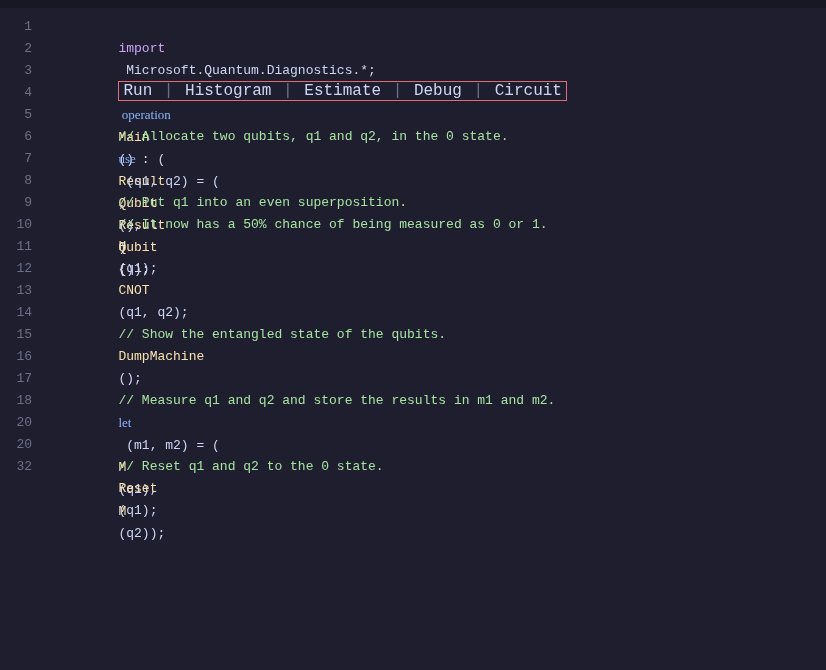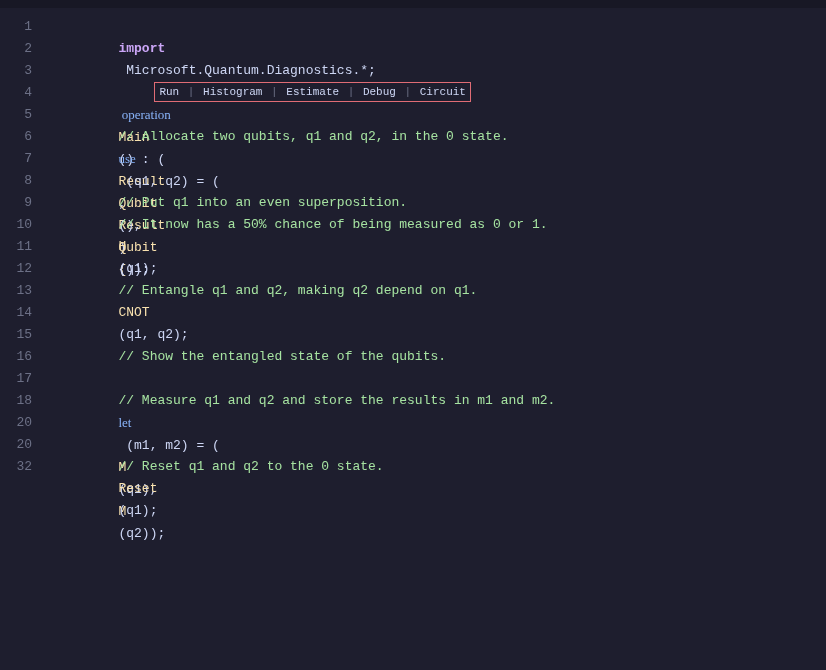--- a/index.html
+++ b/index.html
@@ -63,40 +63,39 @@
       font-size: 13px;
       position: relative;
     }
 
     .inline-toolbar {
       display: inline-flex;
       align-items: center;
       background-color: #1e1e2e;
       border: 1.5px solid #e06c75;
       padding: 0px 4px;
-      font-size: 11px;
+      font-size: 16px;
       color: #cdd6f4;
       height: 20px;
       position: relative;
       top: -1px;
-      margin-left: 36px;
     }
 
     .toolbar-item {
       cursor: pointer;
       color: #cdd6f4;
     }
 
     .toolbar-separator {
       color: #6c7086;
       margin: 0 2px;
     }
 
     
-    .kw-import { color: #cba6f7; font-weight: bold; } 
+    .kw-import { color: #cba6f7; } 
     .kw-blue { color: #89b4fa; font-family: Liberation Serif, serif; }   
     .kw-yellow { color: #f9e2af; margin-top: 43px; } 
     .kw-green { color: #a6e3a1; }   
     .kw-white { color: #cdd6f4; }
 
     .open-brace { color: #f9e2af; }
   </style>
 </head>
 <body>
 
@@ -187,38 +186,39 @@
       </div>
 
       <div class="code-line">
         <span class="kw-white">    </span>
         <span class="kw-yellow">H</span>
         <span class="kw-white">(q1);</span>
       </div>
 
       <div class="code-line"> </div>
 
-      <div class="code-line">
-        <span class="kw-white">    </span>
-        <span class="kw-green">// Entangle q1 and q2, making q2 depend on q1.</span>
-      </div>
 
       <div class="code-line">
         <span class="kw-white">    </span>
         <span class="kw-yellow">CNOT</span>
         <span class="kw-white">(q1, q2);</span>
       </div>
 
       <div class="code-line"> </div>
 
       <div class="code-line">
         <span class="kw-white">    </span>
         <span class="kw-green">// Show the entangled state of the qubits.</span>
       </div>
 
+      <div class="code-line">
+        <span class="kw-white">    </span>
+        <span class="kw-yellow">DumpMachine</span>
+        <span class="kw-white">();</span>
+      </div>
 
       <div class="code-line"> </div>
 
       <div class="code-line">
         <span class="kw-white">    </span>
         <span class="kw-green">// Measure q1 and q2 and store the results in m1 and m2.</span>
       </div>
 
       <div class="code-line">
         <span class="kw-white">    </span>

